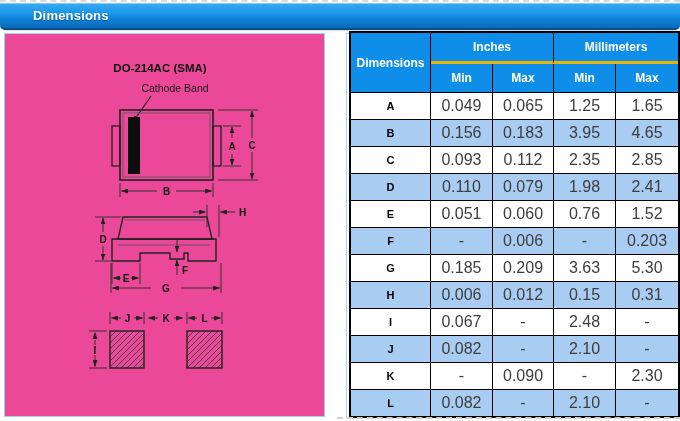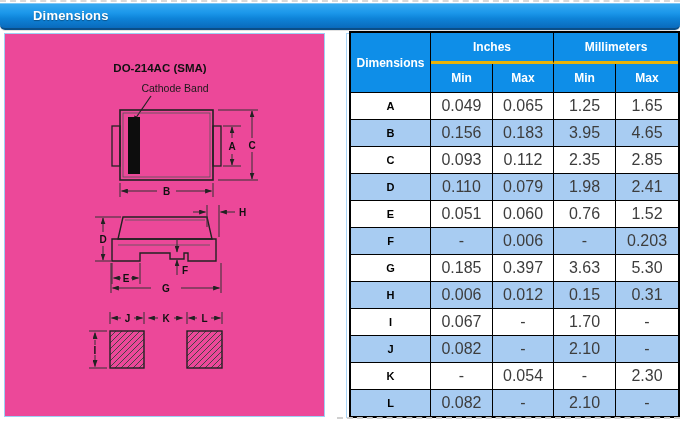--- a/index.html
+++ b/index.html
@@ -259,53 +259,53 @@
         <td class="dim">F</td>
         <td>-</td>
         <td>0.006</td>
         <td>-</td>
         <td>0.203</td>
       </tr>
 
       <tr>
         <td class="dim">G</td>
         <td>0.185</td>
-        <td>0.397</td>
+        <td>0.209</td>
         <td>3.63</td>
         <td>5.30</td>
       </tr>
 
       <tr>
         <td class="dim">H</td>
         <td>0.006</td>
         <td>0.012</td>
         <td>0.15</td>
         <td>0.31</td>
       </tr>
 
       <tr>
         <td class="dim">I</td>
         <td>0.067</td>
         <td>-</td>
-        <td>1.70</td>
+        <td>2.48</td>
         <td>-</td>
       </tr>
 
       <tr>
         <td class="dim">J</td>
         <td>0.082</td>
         <td>-</td>
         <td>2.10</td>
         <td>-</td>
       </tr>
 
       <tr>
         <td class="dim">K</td>
         <td>-</td>
-        <td>0.054</td>
+        <td>0.090</td>
         <td>-</td>
         <td>2.30</td>
       </tr>
 
       <tr>
         <td class="dim">L</td>
         <td>0.082</td>
         <td>-</td>
         <td>2.10</td>
         <td>-</td>

